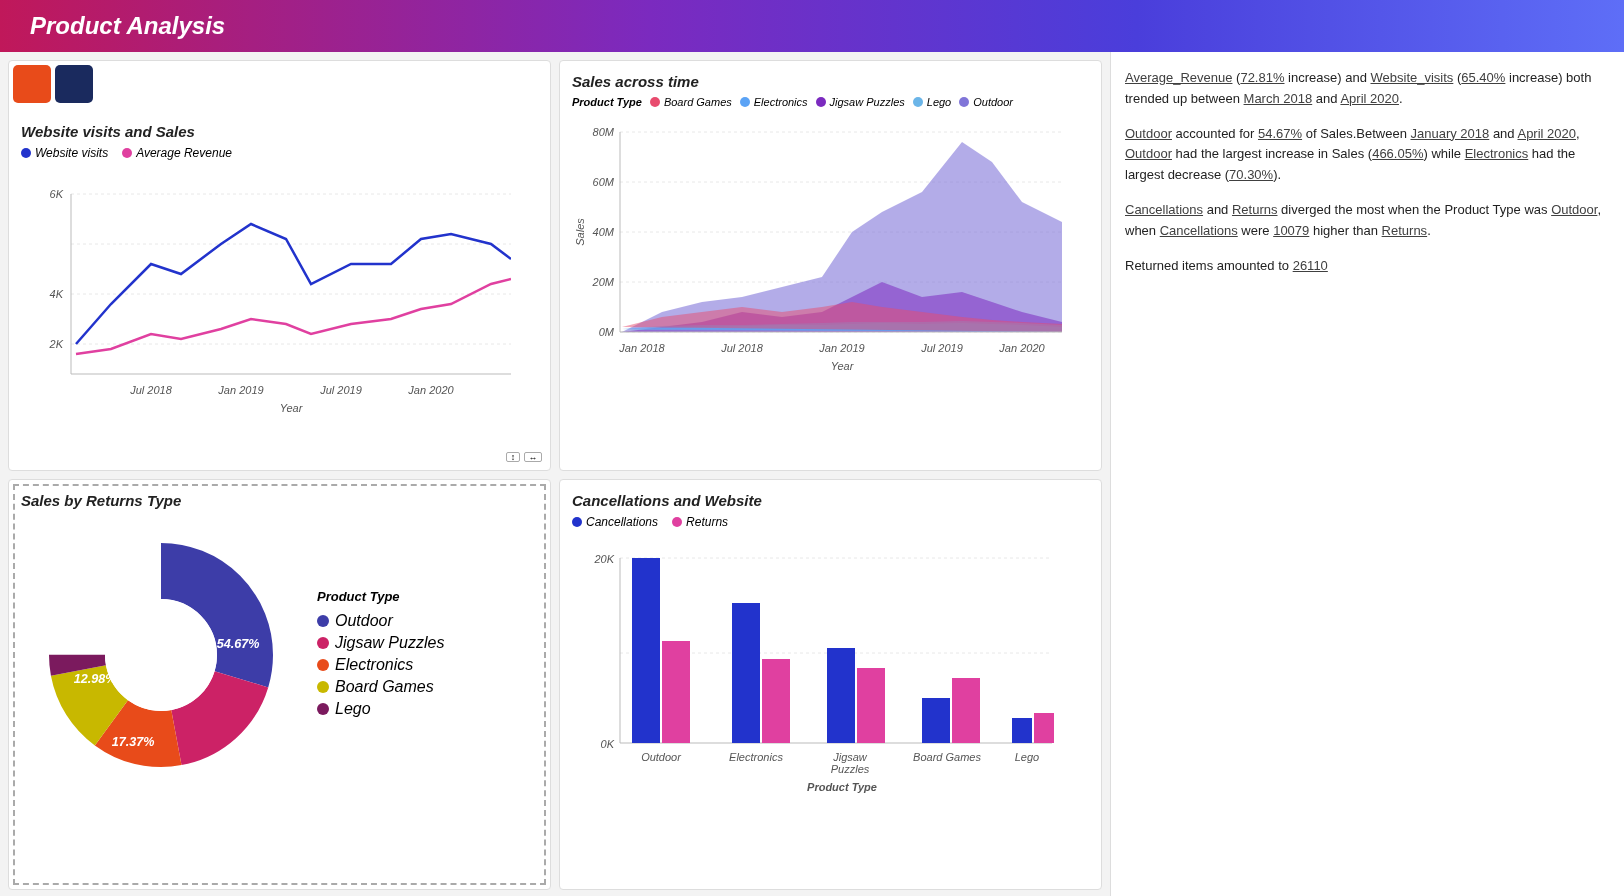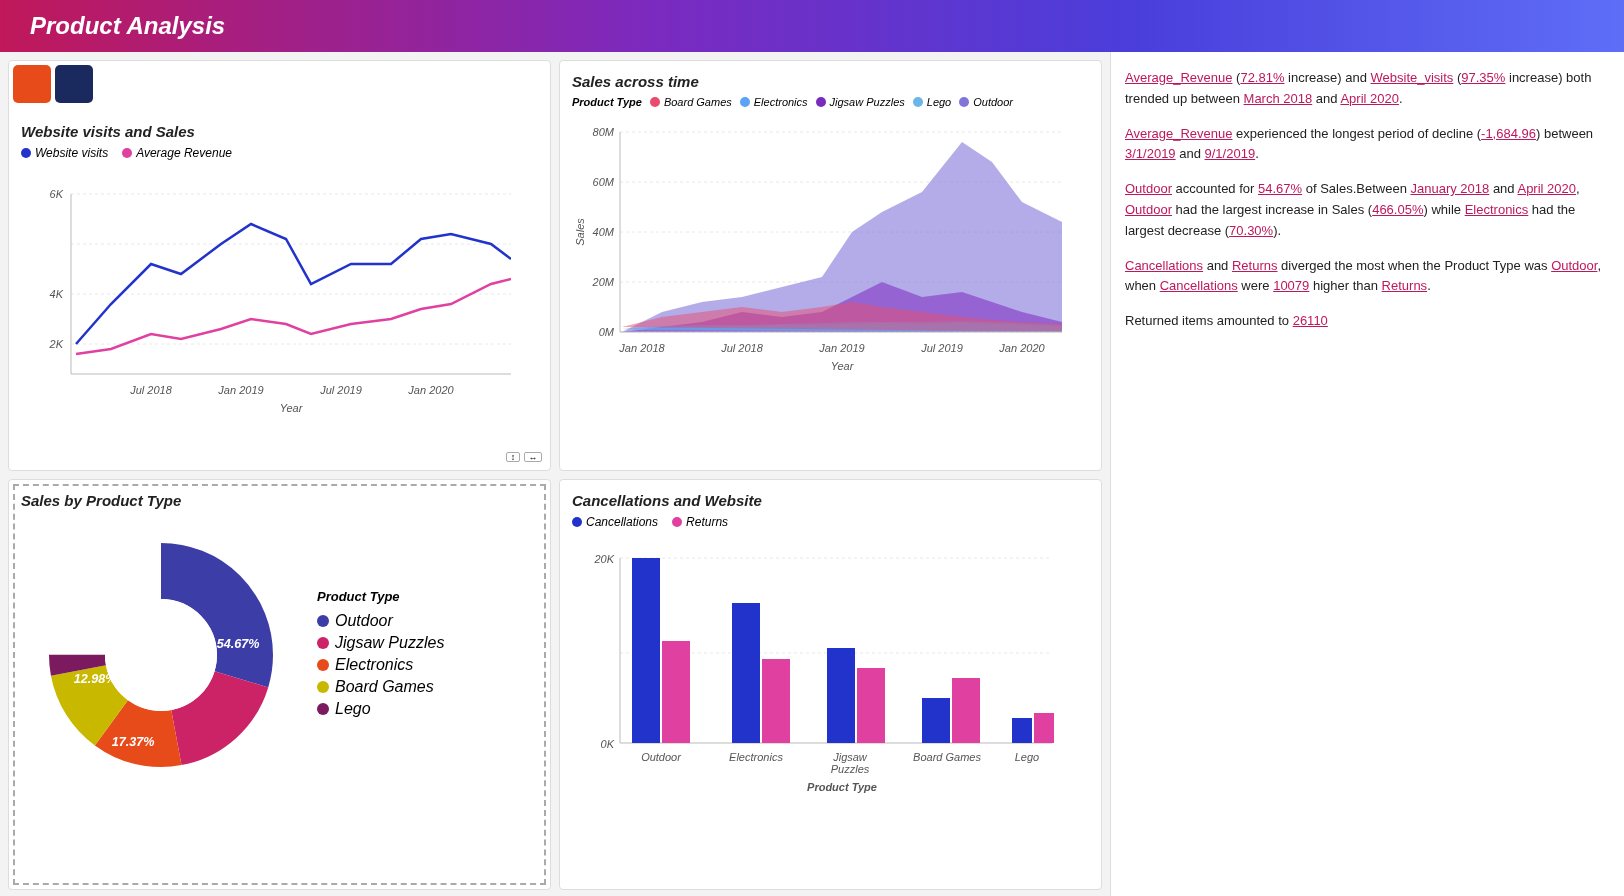--- a/index.html
+++ b/index.html
@@ -17,21 +17,21 @@
     .left-panel { flex: 0 0 1110px; display: grid; grid-template-columns: 1fr 1fr; grid-template-rows: 1fr 1fr; padding: 8px; gap: 8px; }
 
     .chart-card { background: white; border: 1px solid #ddd; border-radius: 4px; padding: 12px; position: relative; overflow: hidden; font-style: italic; }
 
     .chart-title { font-size: 15px; font-weight: 600; color: #222; margin-bottom: 6px; }
 
     .right-panel { flex: 1; background: white; border-left: 1px solid #ddd; padding: 16px 14px; font-size: 13px; line-height: 1.6; overflow-y: auto; }
 
     .right-panel p { margin-bottom: 14px; color: #222; }
 
-    .right-panel a { color: #be185d; text-decoration: underline; }
+    .right-panel a { color: #404040; text-decoration: underline; }
 
     
     .legend { display: flex; gap: 14px; flex-wrap: wrap; margin-bottom: 4px; font-size: 12px; }
     .legend-item { display: flex; align-items: center; gap: 4px; }
     .legend-dot { width: 10px; height: 10px; border-radius: 50%; }
 
     
     svg { display: block; }
 
     
@@ -163,21 +163,21 @@
         <text x="450" y="240" class="axis-label" text-anchor="middle">Jan 2020</text>
         <text x="270" y="258" class="axis-label" text-anchor="middle">Year</text>
 
         <text x="12" y="120" class="axis-label" transform="rotate(-90,12,120)" text-anchor="middle">Sales</text>
         <line x1="48" y1="20" x2="48" y2="220" stroke="#bbb" stroke-width="1"></line>
         <line x1="48" y1="220" x2="490" y2="220" stroke="#bbb" stroke-width="1"></line>
       </svg>
     </div>
 
     <div class="chart-card">
-      <div class="chart-title">Sales by Product Type</div>
+      <div class="chart-title">Sales by Returns Type</div>
       <div class="donut-container">
 
         <svg width="280" height="280" viewBox="0 0 200 200">
 
           <g transform="translate(100,100)">
 
             <circle r="60" fill="none" stroke="#3d3da8" stroke-width="40" stroke-dasharray="206.0 376.99" stroke-dashoffset="94.25" transform="rotate(-90)"></circle>
 
             <circle r="60" fill="none" stroke="#cc2266" stroke-width="40" stroke-dasharray="65.4 376.99" stroke-dashoffset="-111.75" transform="rotate(-90)"></circle>
 
@@ -272,33 +272,26 @@
       </svg>
     </div>
 
   </div>
 
   <div class="right-panel">
     <p>
       <a>Average_Revenue</a>
       (<a>72.81%</a> increase) and 
       <a>Website_visits</a>
-      (<a>97.35%</a> increase)
+      (<a>65.40%</a> increase)
       both trended up between <a>March 2018</a>
       and <a>April 2020</a>.
     </p>
 
 
-    <p>
-      <a>Average_Revenue</a>
-      experienced the longest period of decline
-      (<a>-1,684.96</a>)
-      between <a>3/1/2019</a>
-      and <a>9/1/2019</a>.
-    </p>
 
     <p>
       <a>Outdoor</a>
       accounted for <a>54.67%</a>
       of Sales.Between <a>January 2018</a>
       and <a>April 2020</a>,
       <a>Outdoor</a>
       had the largest increase in Sales
       (<a>466.05%</a>)
       while <a>Electronics</a>

